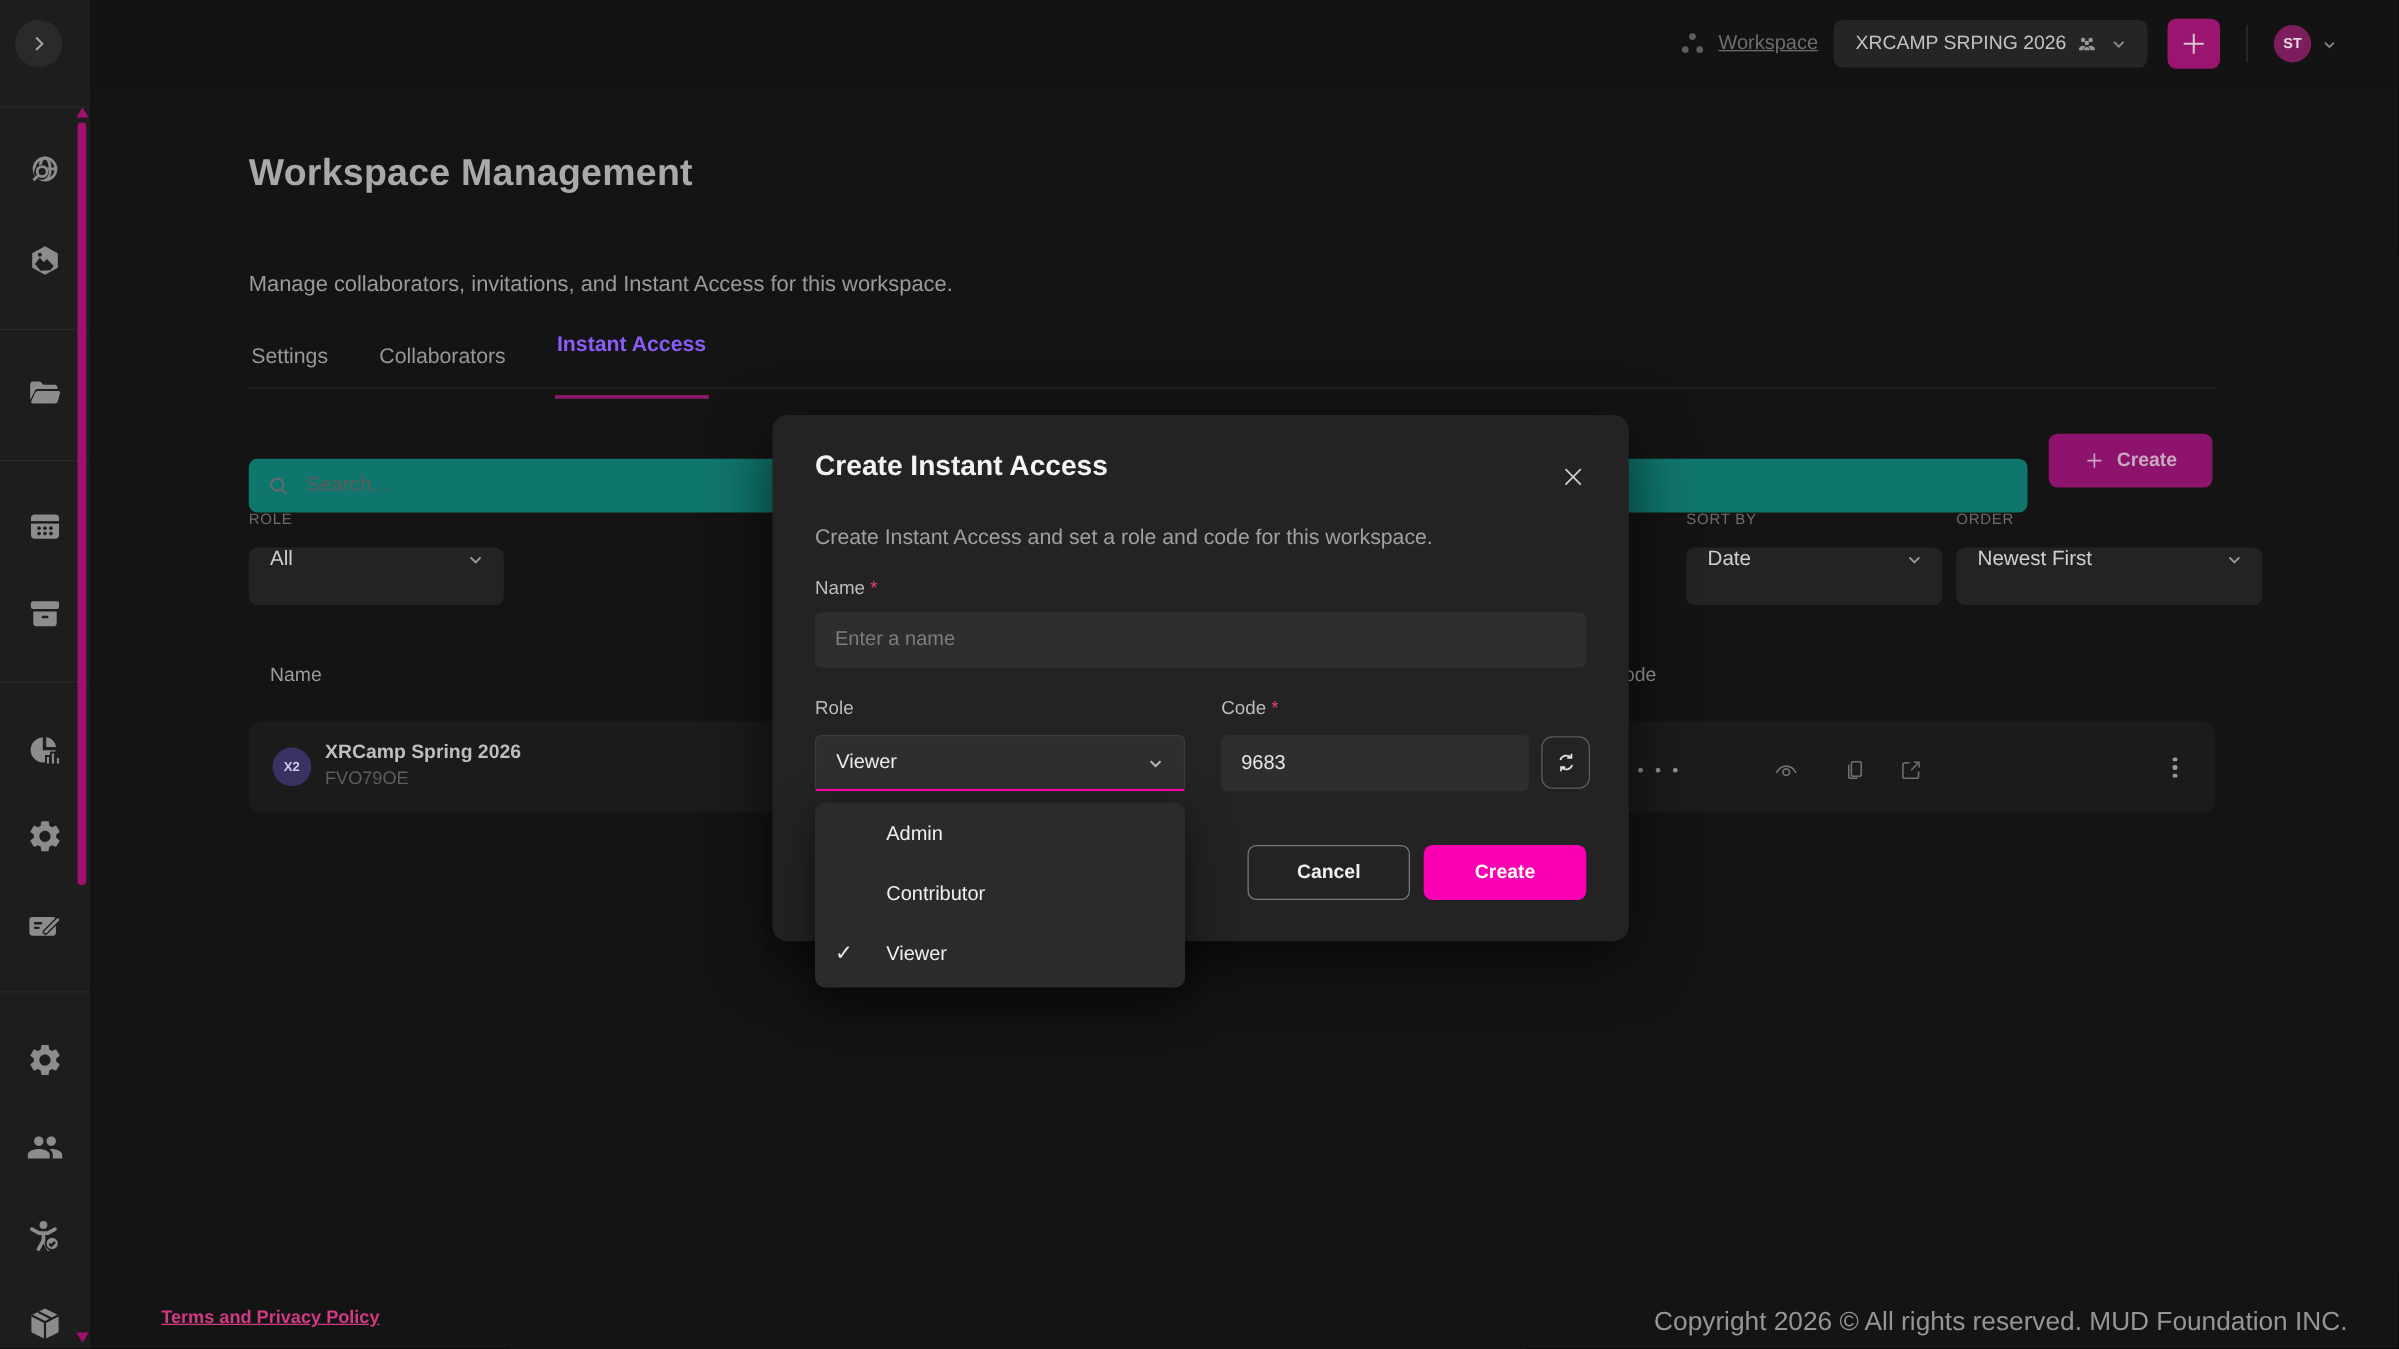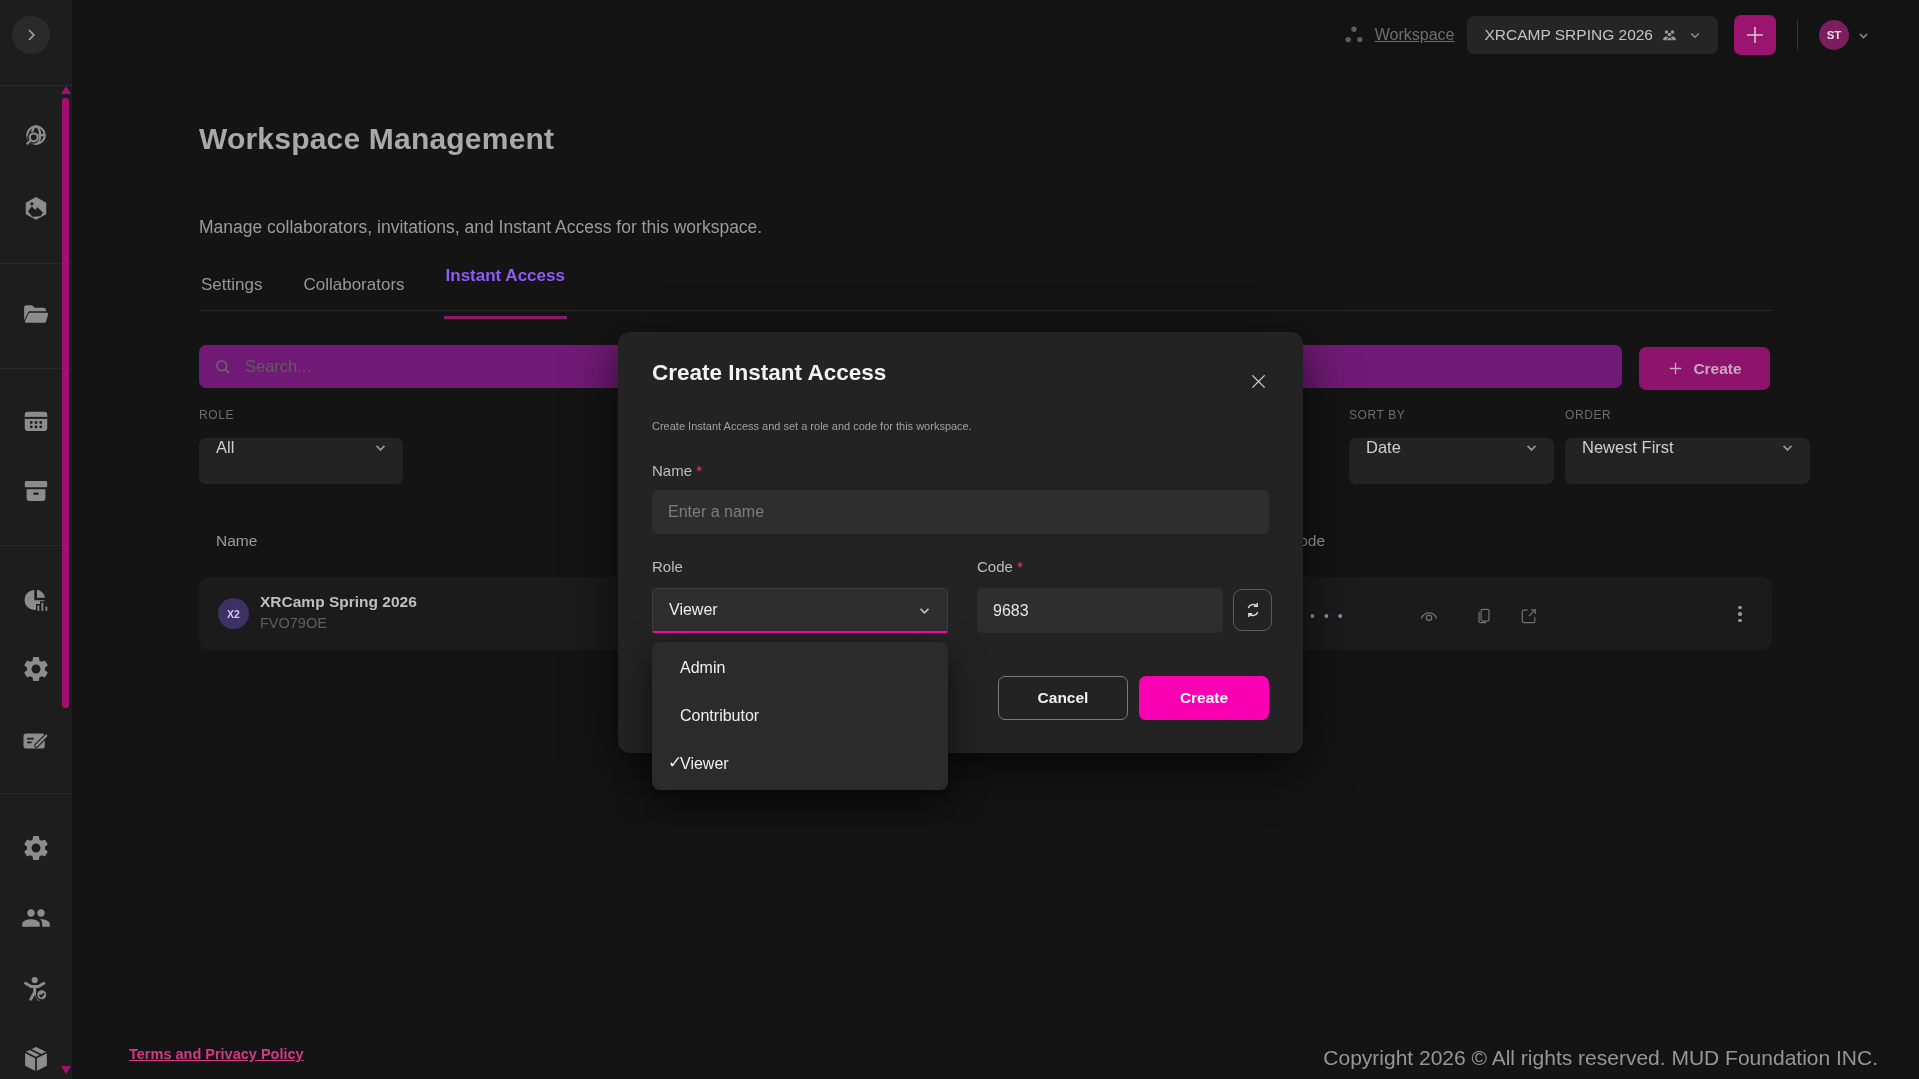--- a/index.html
+++ b/index.html
@@ -38,21 +38,21 @@
 
   
   .page-title { position:absolute; left:199px; top:122px; font-size:30px; font-weight:600; color:#a9a9a9; letter-spacing:.2px; }
   .page-sub { position:absolute; left:199px; top:217px; font-size:17.5px; color:#9b9b9b; }
   .tabs { position:absolute; left:199px; top:266px; display:flex; gap:37px; }
   .tab { background:none; border:none; font-family:inherit; font-size:17px; color:#979797; cursor:pointer;
          padding:0 2px 16px 2px; }
   .tab.active { color:#8b5cf6; font-weight:bold; border-bottom:3px solid #8c1a6b; padding-bottom:30px; }
   .tabs-rule { position:absolute; left:199px; top:310px; width:1573px; height:1px; background:#2a2929; }
 
-  .searchbar { position:absolute; left:199px; top:345px; width:1423px; height:43px; background:#701a75; border-radius:7px;
+  .searchbar { position:absolute; left:199px; top:367px; width:1423px; height:43px; background:#0f766e; border-radius:7px;
                display:flex; align-items:center; padding:0 14px; color:#6a6a6a; }
   .searchbar input { flex:1; margin-left:12px; background:transparent; border:none; outline:none; color:#c9c9c9;
                      font-size:16.5px; font-family:inherit; }
   .searchbar input::placeholder { color:#5d5d5d; }
   .create-dim { position:absolute; left:1639px; top:347px; width:131px; height:43px; background:#8e136d; border:none;
                 border-radius:7px; color:#c9a9bf; font-size:15.5px; font-weight:bold; cursor:pointer;
                 display:flex; align-items:center; justify-content:center; gap:9px; font-family:inherit; }
 
   .filter-label { position:absolute; font-size:12px; letter-spacing:.6px; color:#6c6c6c; top:408px; }
   .dropdown { position:absolute; top:438px; height:46px; background:#242323; border:none; border-radius:7px;
@@ -74,42 +74,42 @@
   .foot-link { position:absolute; left:129px; top:1046px; font-size:14.5px; font-weight:bold; color:#d23a84;
                text-decoration:underline; cursor:pointer; }
   .foot-copy { position:absolute; right:41px; top:1046px; font-size:21px; color:#969696; }
 
   
   .modal { position:absolute; left:618px; top:332px; width:685px; height:421px; background:#242323; border-radius:12px;
            box-shadow:0 14px 50px rgba(0,0,0,.65); z-index:10; }
   .m-title { position:absolute; left:34px; top:28px; font-size:22.5px; font-weight:bold; color:#f3f3f3; }
   .m-close { position:absolute; right:32px; top:36px; width:26px; height:26px; background:none; border:none;
              color:#cfcfcf; cursor:pointer; display:flex; align-items:center; justify-content:center; }
-  .m-desc { position:absolute; left:34px; top:88px; font-size:11px; color:#a0a0a0; }
+  .m-desc { position:absolute; left:34px; top:88px; font-size:17px; color:#a0a0a0; }
   .m-label { position:absolute; font-size:15px; color:#bdbdbd; }
   .m-req { color:#e2427c; }
   .m-input { position:absolute; background:#2f2e2e; border:none; border-radius:5px; color:#e6e6e6; font-size:16px;
              padding:0 16px; font-family:inherit; outline:none; }
   .m-input::placeholder { color:#7d7d7d; }
   .role-trigger { position:absolute; left:34px; top:256px; width:296px; height:45px; background:#2f2e2e;
                   border:1px solid #3e3d3d; border-bottom:2px solid #ff00b0; border-radius:5px 5px 2px 2px;
                   display:flex; align-items:center; justify-content:space-between; padding:0 13px 0 16px;
                   color:#ececec; font-size:16px; cursor:pointer; font-family:inherit; }
   .refresh-btn { position:absolute; left:615px; top:257px; width:39px; height:42px; background:transparent;
                  border:1px solid #5c5c5c; border-radius:9px; color:#e0e0e0; cursor:pointer;
                  display:flex; align-items:center; justify-content:center; }
   .btn-cancel { position:absolute; left:380px; top:344px; width:130px; height:44px; background:transparent;
                 border:1px solid #7a7a7a; border-radius:7px; color:#f0f0f0; font-size:15.5px; font-weight:bold;
                 cursor:pointer; font-family:inherit; }
   .btn-create { position:absolute; left:521px; top:344px; width:130px; height:44px; background:#fb00b2; border:none;
                 border-radius:7px; color:#ffffff; font-size:15.5px; font-weight:bold; cursor:pointer; font-family:inherit; }
 
   .role-menu { position:absolute; left:652px; top:642px; width:296px; height:148px; background:#2c2b2b; border-radius:8px;
                box-shadow:0 14px 34px rgba(0,0,0,.6); z-index:20; padding:2px 0; }
-  .role-item { position:relative; height:48px; display:flex; align-items:center; padding-left:28px; color:#f0f0f0;
+  .role-item { position:relative; height:48px; display:flex; align-items:center; padding-left:57px; color:#f0f0f0;
                font-size:16px; cursor:pointer; }
   .role-check { position:absolute; left:16px; top:12px; color:#e8e8e8; font-size:17px; }
 </style>
 </head>
 <body>
 
 <div class="screen">
 
   <header class="topbar">
     <div class="tb-right">

